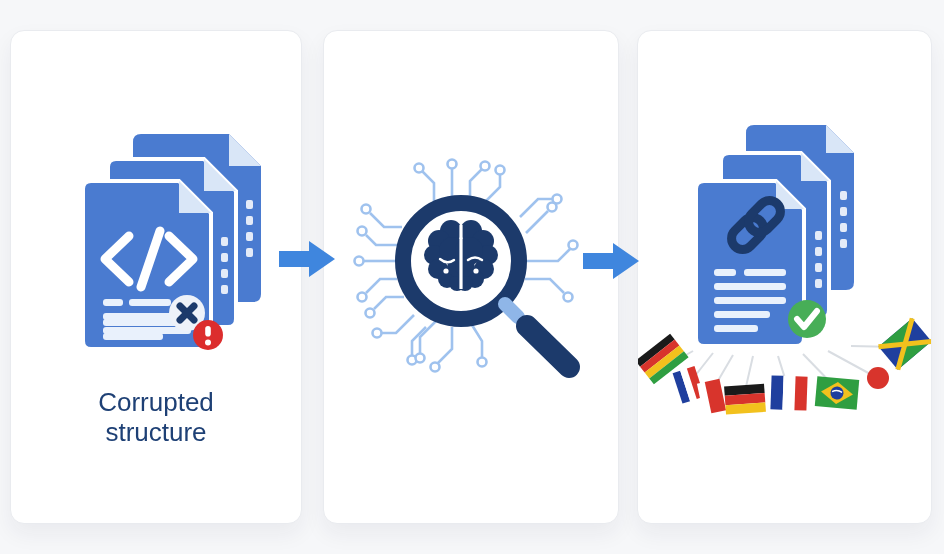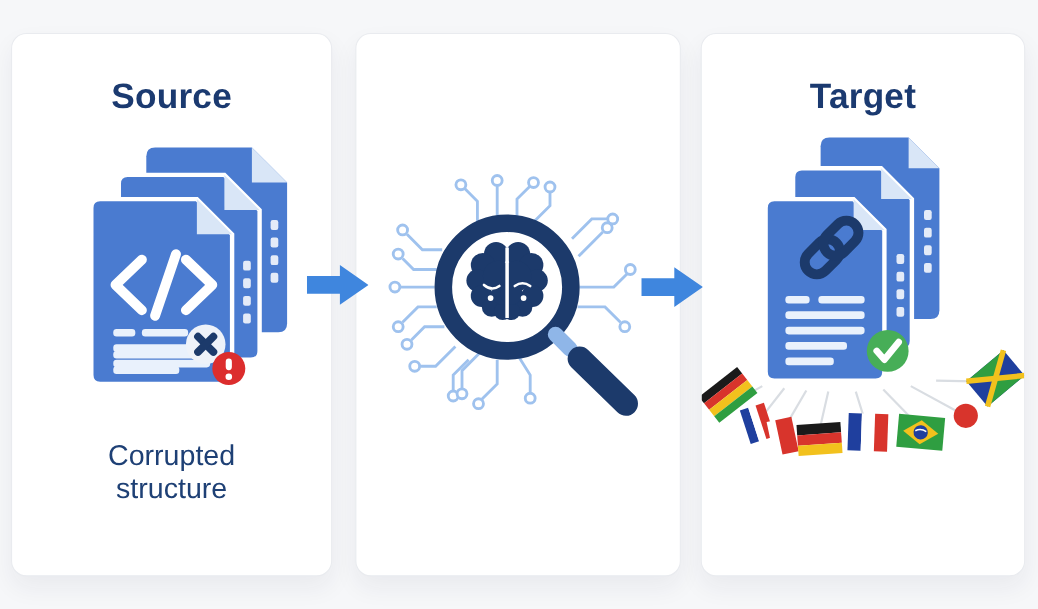--- a/index.html
+++ b/index.html
@@ -18,34 +18,33 @@
     border:1px solid var(--panel_border);border-radius:14px;
     box-shadow:0 10px 22px rgba(30,40,70,0.06);}
   #panel-source{left:10px;width:290px;}
   #panel-parser{left:323px;width:294px;}
   #panel-target{left:637px;width:293px;}
   .panel-title{text-align:center;font-weight:bold;color:var(--title);
     font-size:32px;letter-spacing:0.2px;margin:38px 0 0 0;}
   #panel-parser .panel-title{font-size:31px;margin-top:66px;}
   .caption{position:absolute;left:50%;transform:translateX(-50%);
     text-align:center;color:var(--caption);font-size:26px;font-weight:500;line-height:1.16;}
-  #caption-source{top:356px;width:180px;margin-top:12px;}
+  #caption-source{top:356px;width:180px;}
   #caption-target{top:400px;width:232px;}
   .icon-layer{position:absolute;left:0;top:0;width:100%;height:100%;pointer-events:none;}
   .flow-arrow{position:absolute;width:56px;height:40px;}
   #arrow-1{left:279px;top:239px;}
   #arrow-2{left:583px;top:241px;}
 </style>
 </head>
 <body>
 
 <div class="stage">
 
   <div class="panel" id="panel-source">
-    <div class="panel-title">Source</div>
 
     <svg class="icon-layer" viewBox="0 0 290 492">
 
       <g transform="translate(122,103)">
         <path d="M8,0 H96 L128,32 V160 Q128,168 120,168 H8 Q0,168 0,160 V8 Q0,0 8,0 Z" fill="var(--doc_blue)"></path>
         <polygon points="96,0 128,32 96,32" fill="var(--doc_fold)"></polygon>
         <g fill="#ffffff" opacity="0.85">
           <rect x="113" y="66" width="7" height="9" rx="2"></rect>
             <rect x="113" y="82" width="7" height="9" rx="2"></rect>
           <rect x="113" y="98" width="7" height="9" rx="2"></rect>
@@ -190,21 +189,20 @@
       </g>
 
       <g stroke-linecap="round">
         <line x1="181" y1="273" x2="194" y2="286" stroke="var(--handle_joint)" stroke-width="14"></line>
         <line x1="203" y1="295" x2="245" y2="336" stroke="var(--navy)" stroke-width="22"></line>
       </g>
     </svg>
   </div>
 
   <div class="panel" id="panel-target">
-    <div class="panel-title">Target</div>
 
     <svg class="icon-layer" viewBox="0 0 293 492">
 
       <g transform="translate(108,94)">
         <path d="M8,0 H80 L108,28 V157 Q108,165 100,165 H8 Q0,165 0,157 V8 Q0,0 8,0 Z" fill="var(--doc_blue)"></path>
         <polygon points="80,0 108,28 80,28" fill="var(--doc_fold)"></polygon>
         <g fill="#ffffff" opacity="0.85">
           <rect x="94" y="66" width="7" height="9" rx="2"></rect>
             <rect x="94" y="82" width="7" height="9" rx="2"></rect>
           <rect x="94" y="98" width="7" height="9" rx="2"></rect>

